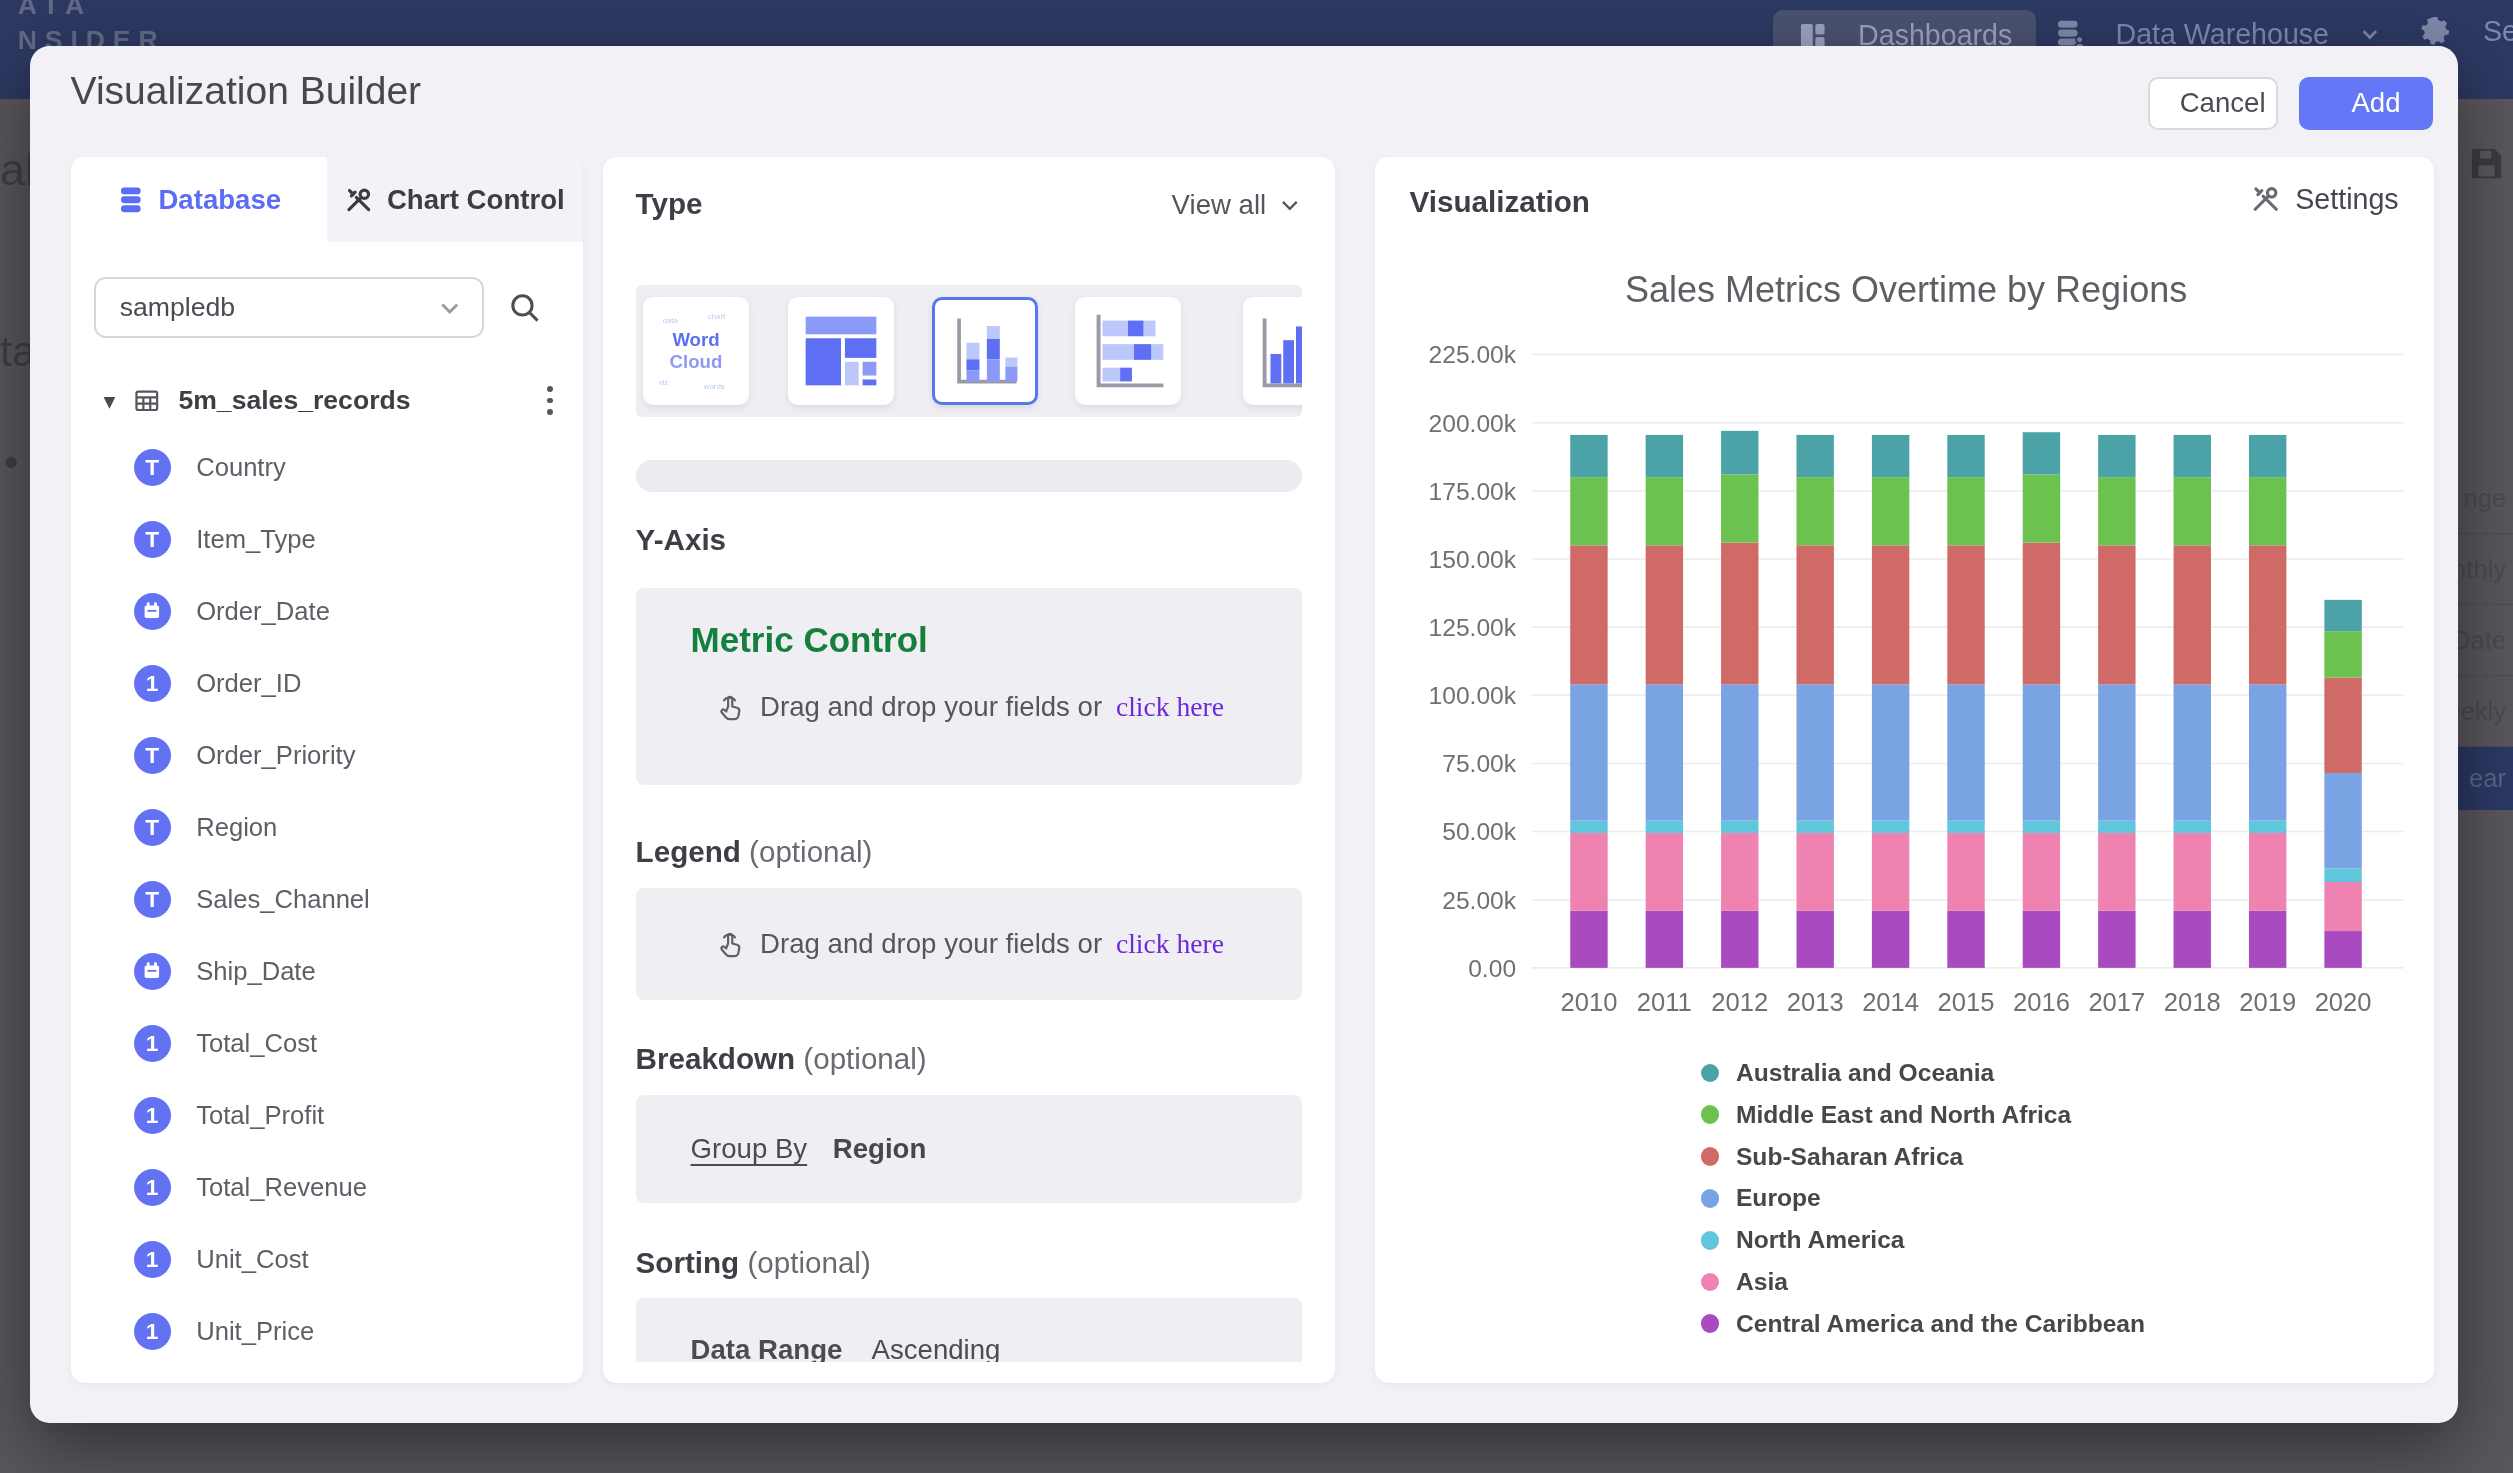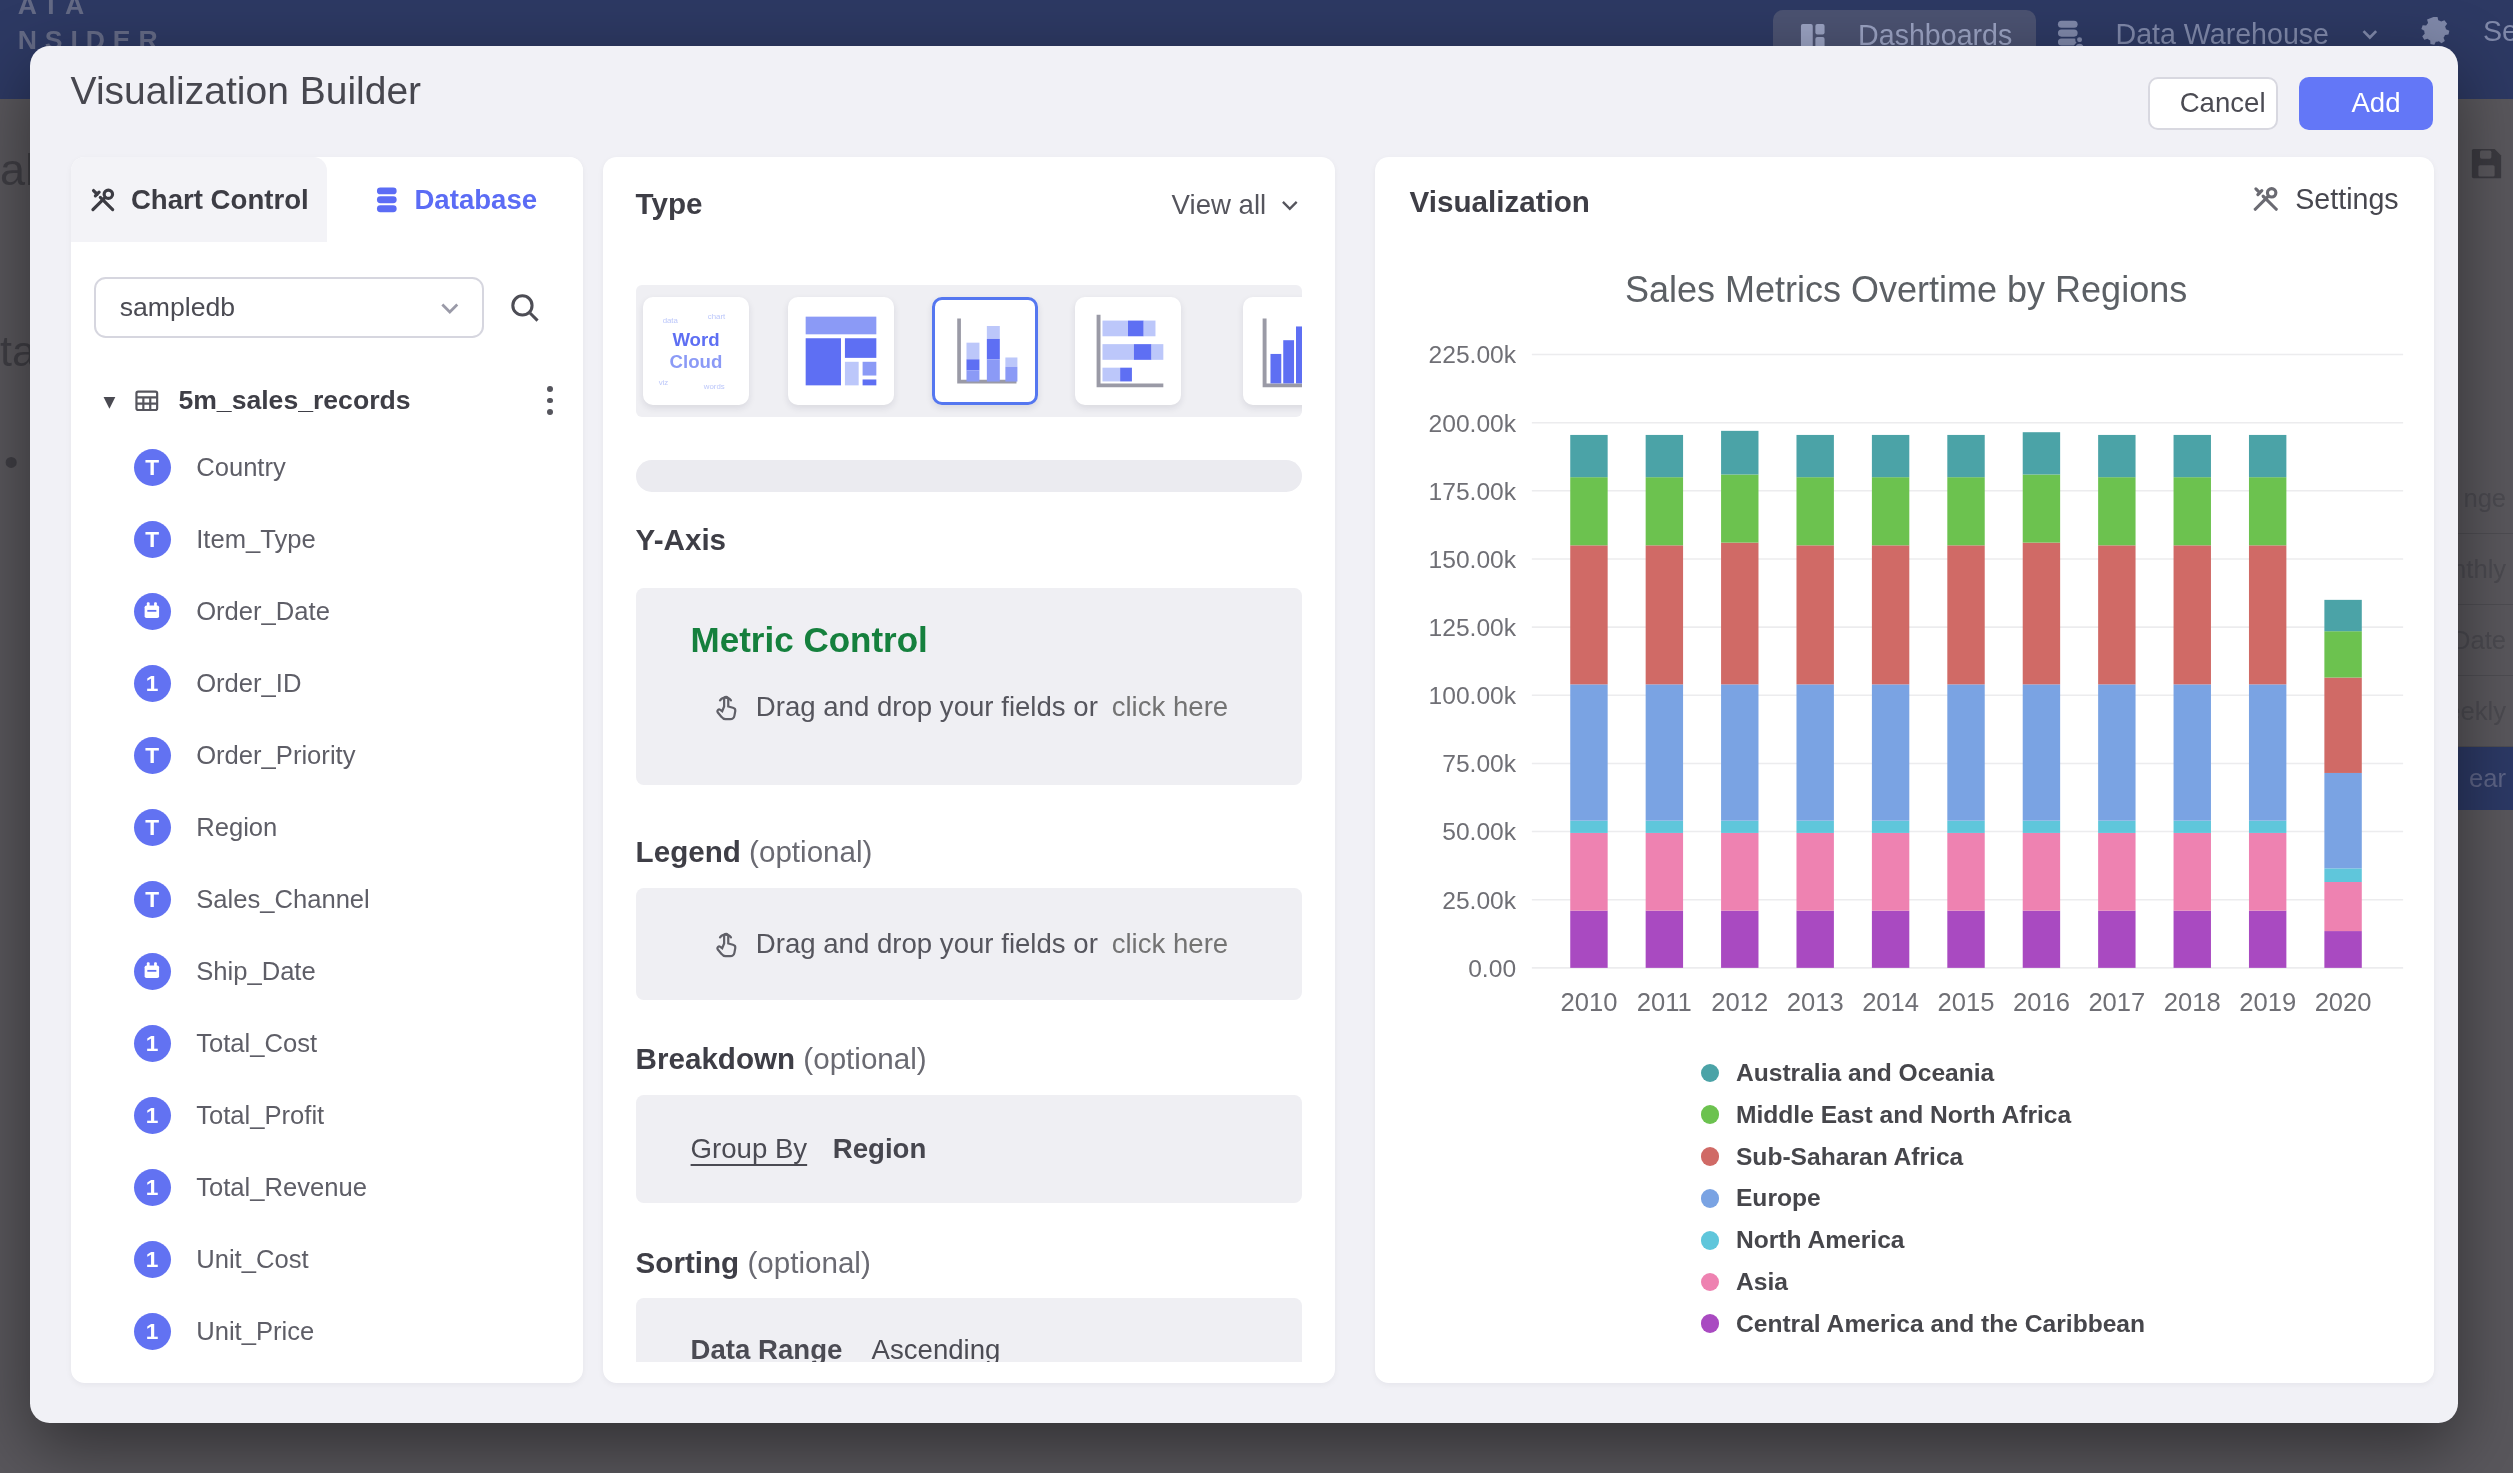--- a/index.html
+++ b/index.html
@@ -63,21 +63,21 @@
   #view-all { position:absolute; right:33px; top:31.5px; display:flex; align-items:center; gap:11.8px; font-size:27.6px; color:#55555d; cursor:pointer; }
   #type-strip { position:absolute; left:33px; right:33px; top:128px; height:132px; background:#efeff3; border-radius:5.9px; overflow:hidden; }
   .type-card { position:absolute; top:11.8px; width:106px; height:108px; background:#fff; border-radius:9.9px;
                box-shadow:0 3px 7.9px rgba(30,30,60,.10); cursor:pointer; overflow:hidden; }
   .type-card.selected { border:3px solid #5577f0; }
   .type-card svg { width:100%; height:100%; }
   #type-scrollbar { position:absolute; left:33px; right:33px; top:303px; height:31.5px; background:#ebebf0; border-radius:15.8px; cursor:pointer; }
   .drop-card { position:absolute; left:33px; right:33px; background:#efeff3; border-radius:7.9px; }
   .drop-row { position:absolute; left:0; right:0; display:flex; align-items:center; justify-content:center; gap:13.8px; font-size:27.6px; color:#55555d; }
   .drop-row svg { width:33px; height:33px; }
-  .drop-link { color:#737373; cursor:pointer; }
+  .drop-link { color:#6d28d9; cursor:pointer;font-family:Liberation Serif, serif; }
   #metric-card { top:431px; height:197px; }
   #metric-title { position:absolute; left:55px; top:31.5px; font-size:35px; font-weight:700; color:#15803d; }
   #legend-card { top:731px; height:112px; }
   #breakdown-card { top:938px; height:108px; }
   #groupby-row { position:absolute; left:55px; top:0; height:108px; display:flex; align-items:center; font-size:27.6px; color:#4b4b53; }
   #groupby-label { text-decoration:underline; text-underline-offset:5.9px; cursor:pointer; }
   #groupby-value { margin-left:25.6px; font-weight:700; color:#46464e; }
   #sorting-card { top:1141px; height:64px; border-radius:7.9px 7.9px 0 0; overflow:hidden; }
   #sorting-row { position:absolute; left:55px; top:36px; font-size:27.6px; color:#4b4b53; white-space:nowrap; }
   #sorting-field { font-weight:700; }
@@ -151,36 +151,36 @@
       <div class="bg-row selected">ear</div>
     </div>
 
   <div id="modal">
     <div id="modal-title">Visualization Builder</div>
     <button class="btn" id="btn-cancel">Cancel</button>
     <button class="btn" id="btn-add">Add</button>
 
     <div class="panel" id="left-panel">
       <div class="tabs">
+        <div class="tab active">
+          <svg class="nav-icon" viewBox="0 0 24 24" fill="#5b6cf5">
+            <rect x="4" y="2" width="16" height="5.6" rx="2.8"></rect>
+              <rect x="4" y="9.2" width="16" height="5.6" rx="2.8"></rect>
+              <rect x="4" y="16.4" width="16" height="5.6" rx="2.8"></rect>
+          </svg>
+          <span>Database</span>
+        </div>
         <div class="tab inactive">
           <svg class="nav-icon" viewBox="0 0 24 24" fill="none" stroke="#3c3c44" stroke-width="2.6" stroke-linecap="round">
             <path d="M4 20 L14 10"></path>
               <path d="M20 20 L10 10"></path>
               <circle cx="16.5" cy="7.5" r="3.4"></circle>
               <path d="M7.5 7.5 L4.5 4.5 M6 8.8 L9 5.8"></path>
           </svg>
           <span>Chart Control</span>
-        </div>
-        <div class="tab active">
-          <svg class="nav-icon" viewBox="0 0 24 24" fill="#5b6cf5">
-            <rect x="4" y="2" width="16" height="5.6" rx="2.8"></rect>
-              <rect x="4" y="9.2" width="16" height="5.6" rx="2.8"></rect>
-              <rect x="4" y="16.4" width="16" height="5.6" rx="2.8"></rect>
-          </svg>
-          <span>Database</span>
         </div>
       </div>
 
       <div id="db-select">
         <span>sampledb</span>
         <span class="grow"></span>
         <svg style="width:25.6px;height:25.6px;" viewBox="0 0 24 24" fill="none" stroke="#9a9aa8" stroke-width="2.6">
           <path d="M5 9 L12 16 L19 9"></path>
         </svg>
       </div>

